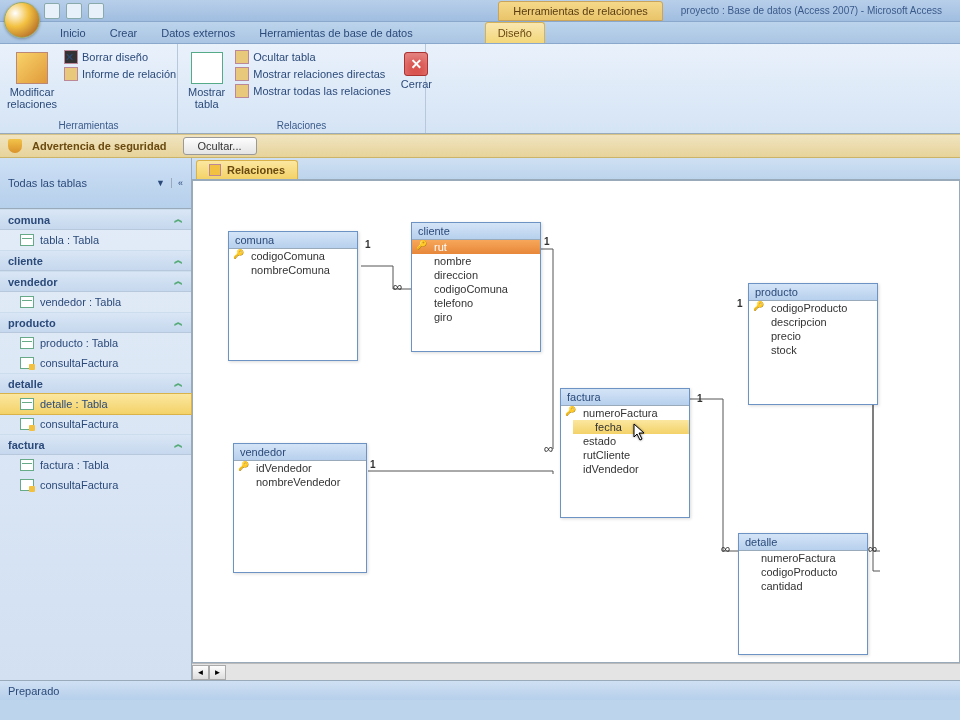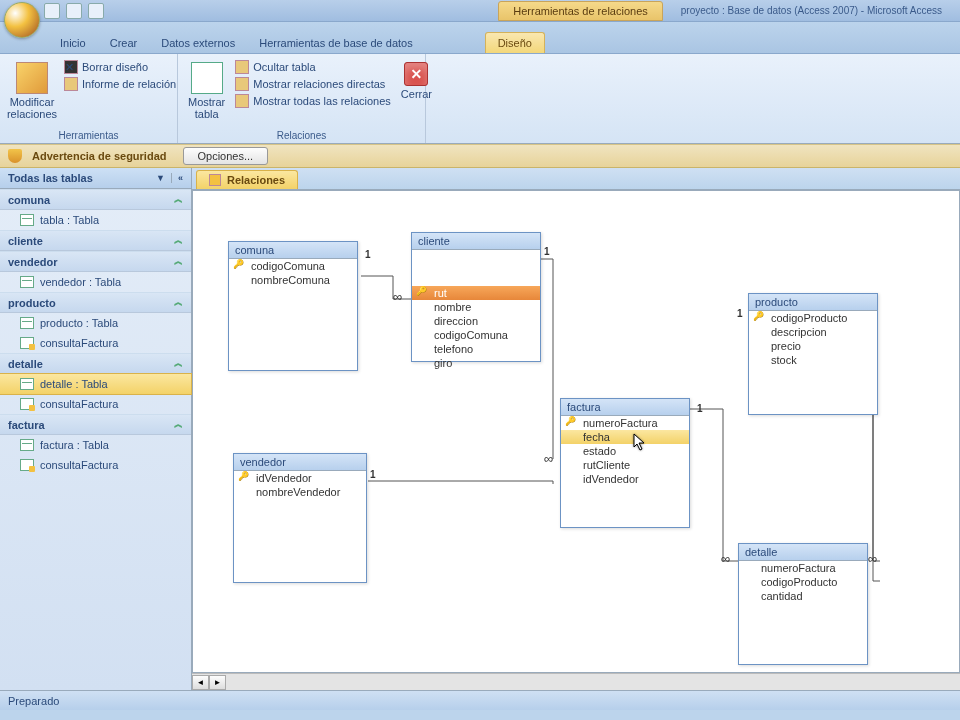--- a/index.html
+++ b/index.html
@@ -8,21 +8,21 @@
   
   .titlebar { height: 22px; background: linear-gradient(#b8cfea, #a0bde0); display: flex; align-items: center; border-bottom: 1px solid #8aa8cc; }
   .orb { width: 36px; height: 36px; border-radius: 50%; background: radial-gradient(circle at 30% 30%, #fff, #f3c141 40%, #b8732b 80%); position: absolute; top: 2px; left: 4px; z-index: 10; border: 1px solid #9a6; box-shadow: 0 1px 3px rgba(0,0,0,.3); }
   .qat { margin-left: 44px; display: flex; gap: 6px; align-items: center; }
   .qat span { width: 16px; height: 16px; background: #e8f0fa; border: 1px solid #8aa; border-radius: 2px; display: inline-block; }
   .title-tools { margin-left: auto; display: flex; align-items: center; }
   .context-tab { background: linear-gradient(#f5d98a,#e9c46a); padding: 3px 14px; border: 1px solid #c9a45a; border-radius: 3px 3px 0 0; color: #5a3c10; font-size: 11px; }
   .title-text { color: #3a5a8a; padding: 0 18px; font-size: 10px; }
 
   
-  .ribbon-tabs { height: 32px; background: linear-gradient(#bcd4ec,#aac5e3); display: flex; align-items: flex-end; padding-left: 48px; border-bottom: 1px solid #8aa8cc; }
+  .ribbon-tabs { height: 22px; background: linear-gradient(#bcd4ec,#aac5e3); display: flex; align-items: flex-end; padding-left: 48px; border-bottom: 1px solid #8aa8cc; }
   .ribbon-tabs .tab { padding: 4px 12px; color: #2b4a7a; cursor: pointer; }
   .ribbon-tabs .tab.active { background: linear-gradient(#f9e7b0,#f3d77a); border: 1px solid #d4b25a; border-bottom: none; border-radius: 3px 3px 0 0; margin-left: 60px; color: #6a4a10; }
 
   
   .ribbon { height: 90px; background: linear-gradient(#e9f1fb,#d5e4f5); border-bottom: 1px solid #9ab; display: flex; }
   .ribbon-group { border-right: 1px solid #b8c8dc; padding: 4px 6px 2px 6px; display: flex; flex-direction: column; }
   .ribbon-group-inner { display: flex; flex: 1; gap: 6px; align-items: flex-start; }
   .ribbon-group-label { text-align: center; color: #3a5a8a; font-size: 10px; padding-top: 2px; }
   .bigbtn { display: flex; flex-direction: column; align-items: center; gap: 2px; padding: 4px; text-align: center; width: 52px; cursor: pointer; color: #2b4a7a; }
   .bigbtn .icon { width: 32px; height: 32px; }
@@ -36,21 +36,21 @@
   
   .security { height: 24px; background: linear-gradient(#f0e4c0,#e7d39a); border-top: 1px solid #d6c488; border-bottom: 1px solid #c9b46a; display: flex; align-items: center; gap: 10px; padding: 0 8px; }
   .security .shield { width:14px; height:14px; background: linear-gradient(#f2c44a,#d9912a); border-radius: 2px 2px 50% 50%; }
   .security .warn { font-weight: bold; color: #6a4a10; }
   .security .msg { color: #6a5a30; }
   .security button { background: linear-gradient(#fdfdfd,#e4e4e4); border: 1px solid #999; border-radius: 3px; padding: 2px 14px; margin-left: 6px; cursor: pointer; color:#333; }
 
   
   .main { display: flex; height: 522px; }
   .navpane { width: 192px; background: linear-gradient(#e4edf8,#d2e0f2); border-right: 1px solid #9ab; display: flex; flex-direction: column; }
-  .navpane-header { background: linear-gradient(#cde0f5,#b6cfeb); padding: 4px 8px; font-weight: bold; color: #2b4a7a; display: flex; align-items: center; border-bottom: 1px solid #9ab; }
+  .navpane-header { background: linear-gradient(#cde0f5,#b6cfeb); padding: 19px 8px; font-weight: normal; color: #2b4a7a; display: flex; align-items: center; border-bottom: 1px solid #9ab; }
   .navpane-header .dd { margin-left: auto; font-size: 9px; }
   .navpane-header .coll { border-left:1px solid #9ab; padding-left:6px; margin-left:6px; font-size:9px; }
   .nav-group-h { background: linear-gradient(#d9e6f5,#c6d8ee); padding: 3px 8px; font-weight: bold; color: #2b4a7a; border-top: 1px solid #cde; border-bottom: 1px solid #b8c8dc; display:flex; align-items:center;}
   .nav-group-h .chev { margin-left:auto; font-size:9px; color:#5a7; }
   .nav-item { padding: 4px 8px 4px 20px; display: flex; align-items: center; gap: 6px; color: #2b4a7a; cursor: pointer; position: relative; }
   .nav-item.sel { background: linear-gradient(#fbe7a0,#f3d268); border: 1px solid #d9b24a; margin: -1px; }
   .nav-item .ticon { width: 14px; height: 12px; background: #fff; border: 1px solid #6a8; display:inline-block; position:relative;}
   .nav-item .ticon::before { content:""; position:absolute; top:3px; left:1px; right:1px; height:1px; background:#6a8; }
   .nav-item .qicon { width: 14px; height: 12px; background: #fff; border: 1px solid #6a8; display:inline-block; position:relative;}
   .nav-item .qicon::after { content:""; position:absolute; right:-2px; bottom:-2px; width:6px; height:6px; background:#f3c141; border-radius:1px;}
@@ -59,22 +59,22 @@
   .canvas-wrap { flex: 1; display: flex; flex-direction: column; background: #e9f1fb; }
   .doctabs { height: 22px; background: linear-gradient(#cfe0f3,#bcd4ec); border-bottom: 1px solid #9ab; display:flex; align-items:flex-end; padding-left:4px;}
   .doctab { background: linear-gradient(#fbe7a0,#f3d268); border:1px solid #d9b24a; border-bottom:none; border-radius:3px 3px 0 0; padding:3px 12px; display:flex; align-items:center; gap:6px; font-weight:bold; color:#6a4a10;}
   .doctab .ricon { width:12px; height:12px; background:#f3c141; border:1px solid #b89; }
   .canvas { flex:1; background:#fff; position:relative; overflow:auto; border:1px solid #9ab; margin:0; }
 
   .tablebox { position:absolute; border:1px solid #6c93c4; background:#fff; box-shadow: 1px 1px 3px rgba(0,0,0,.15); }
   .tablebox .hdr { background: linear-gradient(#d4e4f7,#b7d0ed); padding:2px 6px; color:#2b4a7a; font-weight:normal; border-bottom:1px solid #9ab; }
   .tablebox .fld { padding:1px 8px 1px 22px; color:#333; position:relative; white-space:nowrap; }
   .tablebox .fld.pk::before { content:"🔑"; position:absolute; left:4px; top:0; font-size:9px; }
-  .tablebox .fld.pk.sel { background: linear-gradient(#f7a75a,#e7873a); color:#fff;margin-top:36px; }
-  .tablebox .fld.hl { background: linear-gradient(#fbe7a0,#f3d268); }
+  .tablebox .fld.pk.sel { background: linear-gradient(#f7a75a,#e7873a); color:#fff; }
+  .tablebox .fld.hl { background: linear-gradient(#fbe7a0,#f3d268); margin-left: 12px; }
 
   svg.rel { position:absolute; top:0; left:0; pointer-events:none; }
   .card-label { position:absolute; font-size:10px; color:#333; font-weight:bold; }
   .inf { position:absolute; font-size:13px; color:#333; }
 
   .cursor-arrow { position:absolute; width:14px; height:18px; pointer-events:none; z-index:50;}
   .cursor-arrow svg { width:14px; height:18px; filter: drop-shadow(0 0 1px rgba(0,0,0,.5));}
 
   .hscroll { height:17px; background:#e4e4e4; border-top:1px solid #bbb; display:flex; align-items:center; }
   .hscroll .arr { width:17px; height:15px; background:linear-gradient(#fdfdfd,#ddd); border:1px solid #aaa; display:flex; align-items:center; justify-content:center; font-size:8px;}
@@ -150,21 +150,21 @@
         <span>Cerrar</span>
       </div>
     </div>
     <div class="ribbon-group-label">Relaciones</div>
   </div>
 </div>
 
 <div class="security">
   <span class="shield"></span>
   <span class="warn">Advertencia de seguridad</span>
-  <button>Opciones...</button>
+  <button>Ocultar...</button>
 </div>
 
 <div class="main">
   <div class="navpane">
     <div class="navpane-header">
       <span>Todas las tablas</span>
       <span class="dd">▼</span>
       <span class="coll">«</span>
     </div>
     <div class="nav-group-h">

